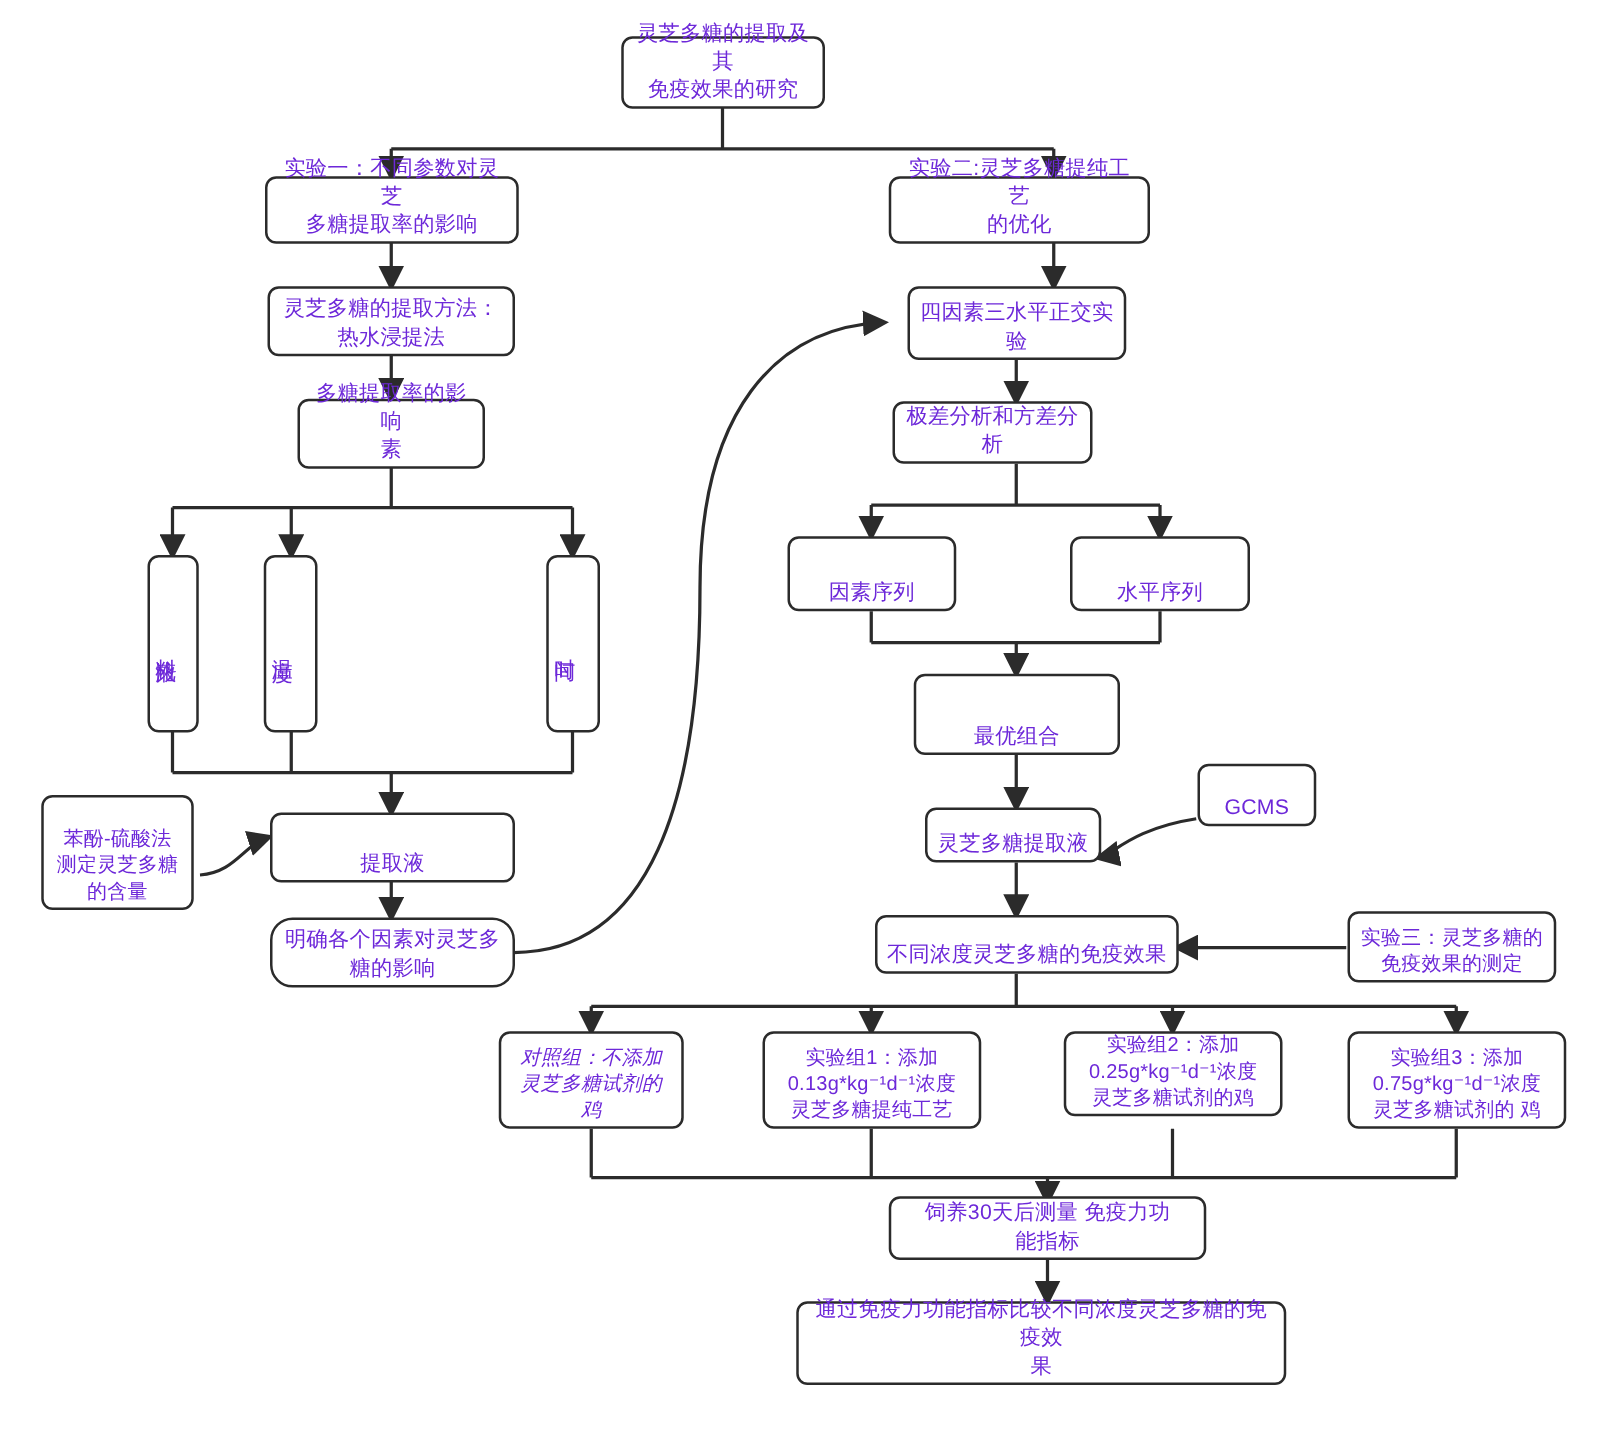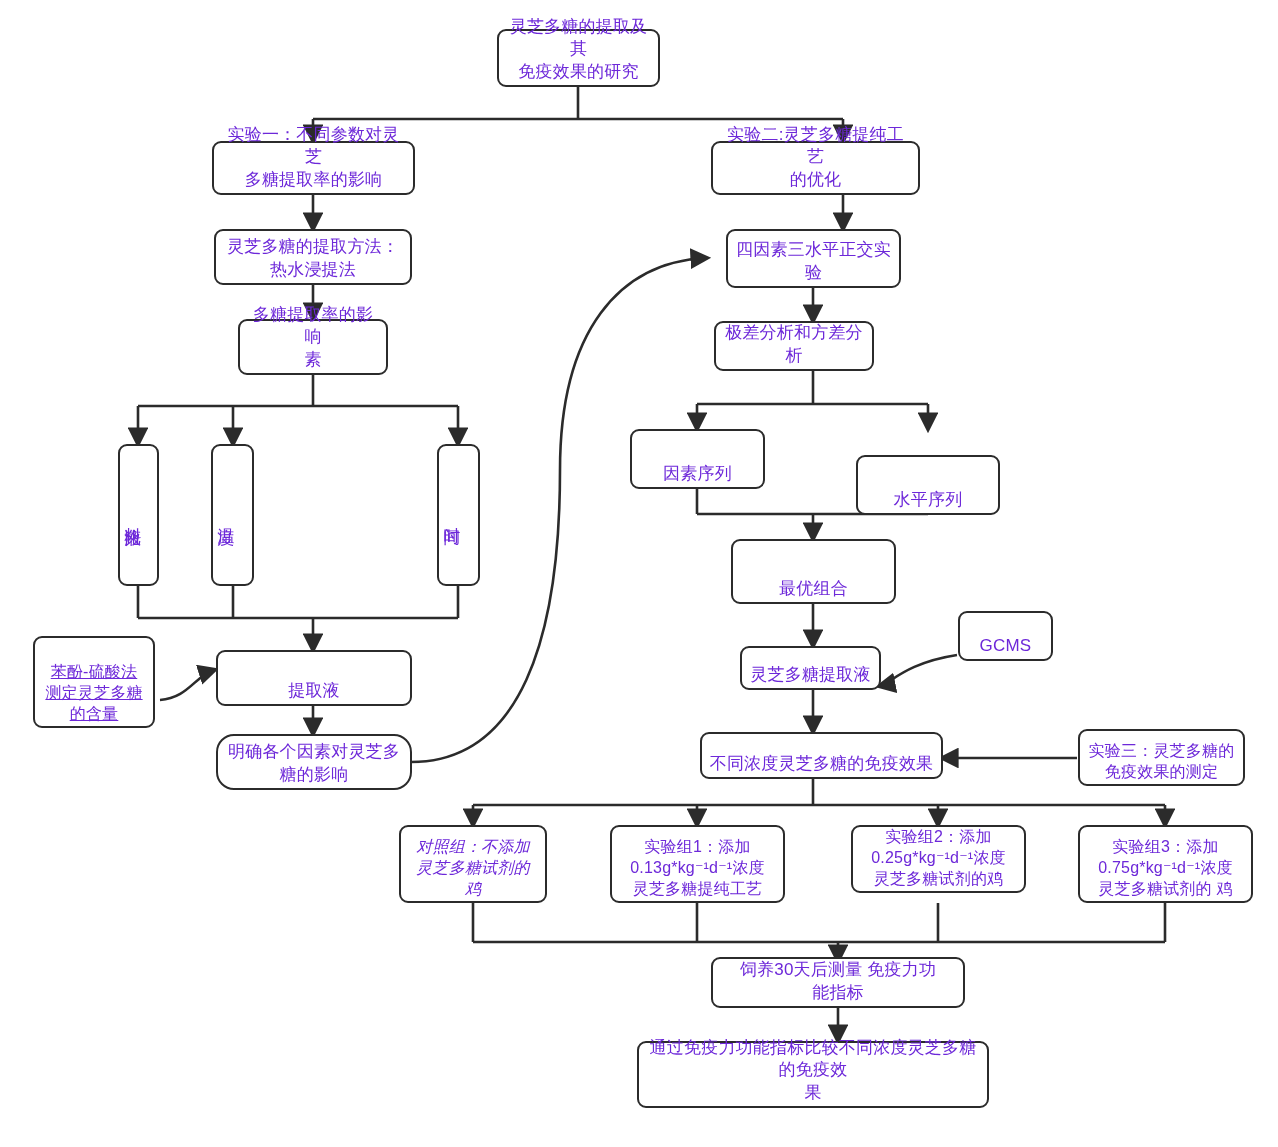--- a/index.html
+++ b/index.html
@@ -160,21 +160,21 @@
   </div>
 
   <div class="node vert" style="left:437px; top:444px; width:43px; height:142px;">
     <span class="txt">时间</span>
   </div>
 
   <div class="node" style="left:216px; top:650px; width:196px; height:56px;">
     <span class="txt">提取液</span>
   </div>
 
-  <div class="node small" style="left:33px; top:636px; width:122px; height:92px;text-decoration:underline;">
+  <div class="node small" style="left:33px; top:636px; width:122px; height:92px;">
     <span class="txt">苯酚-硫酸法
 测定灵芝多糖
 的含量</span>
   </div>
 
   <div class="node" style="left:216px; top:734px; width:196px; height:56px;border-radius:18px;">
     <span class="txt">明确各个因素对灵芝多
 糖的影响</span>
   </div>
 
@@ -189,21 +189,21 @@
   </div>
 
   <div class="node" style="left:714px; top:321px; width:160px; height:50px;">
     <span class="txt">极差分析和方差分析</span>
   </div>
 
   <div class="node" style="left:630px; top:429px; width:135px; height:60px;">
     <span class="txt">因素序列</span>
   </div>
 
-  <div class="node" style="left:856px; top:429px; width:144px; height:60px;margin-top:26px;">
+  <div class="node" style="left:856px; top:429px; width:144px; height:60px;">
     <span class="txt">水平序列</span>
   </div>
 
   <div class="node" style="left:740px; top:646px; width:141px; height:44px;">
     <span class="txt">灵芝多糖提取液</span>
   </div>
 
   <div class="node" style="left:731px; top:539px; width:165px; height:65px;">
     <span class="txt">最优组合</span>
   </div>
@@ -243,18 +243,18 @@
     <span class="txt">实验组3：添加
 0.75g*kg⁻¹d⁻¹浓度
 灵芝多糖试剂的 鸡</span>
   </div>
 
   <div class="node" style="left:711px; top:957px; width:254px; height:51px;">
     <span class="txt">饲养30天后测量 免疫力功
 能指标</span>
   </div>
 
-  <div class="node" style="left:637px; top:1041px; width:352px; height:67px;">
+  <div class="node" style="left:637px; top:1041px; width:392px; height:67px;">
     <span class="txt">通过免疫力功能指标比较不同浓度灵芝多糖的免疫效
 果</span>
   </div>
 
 </div>
 
 </body></html>

